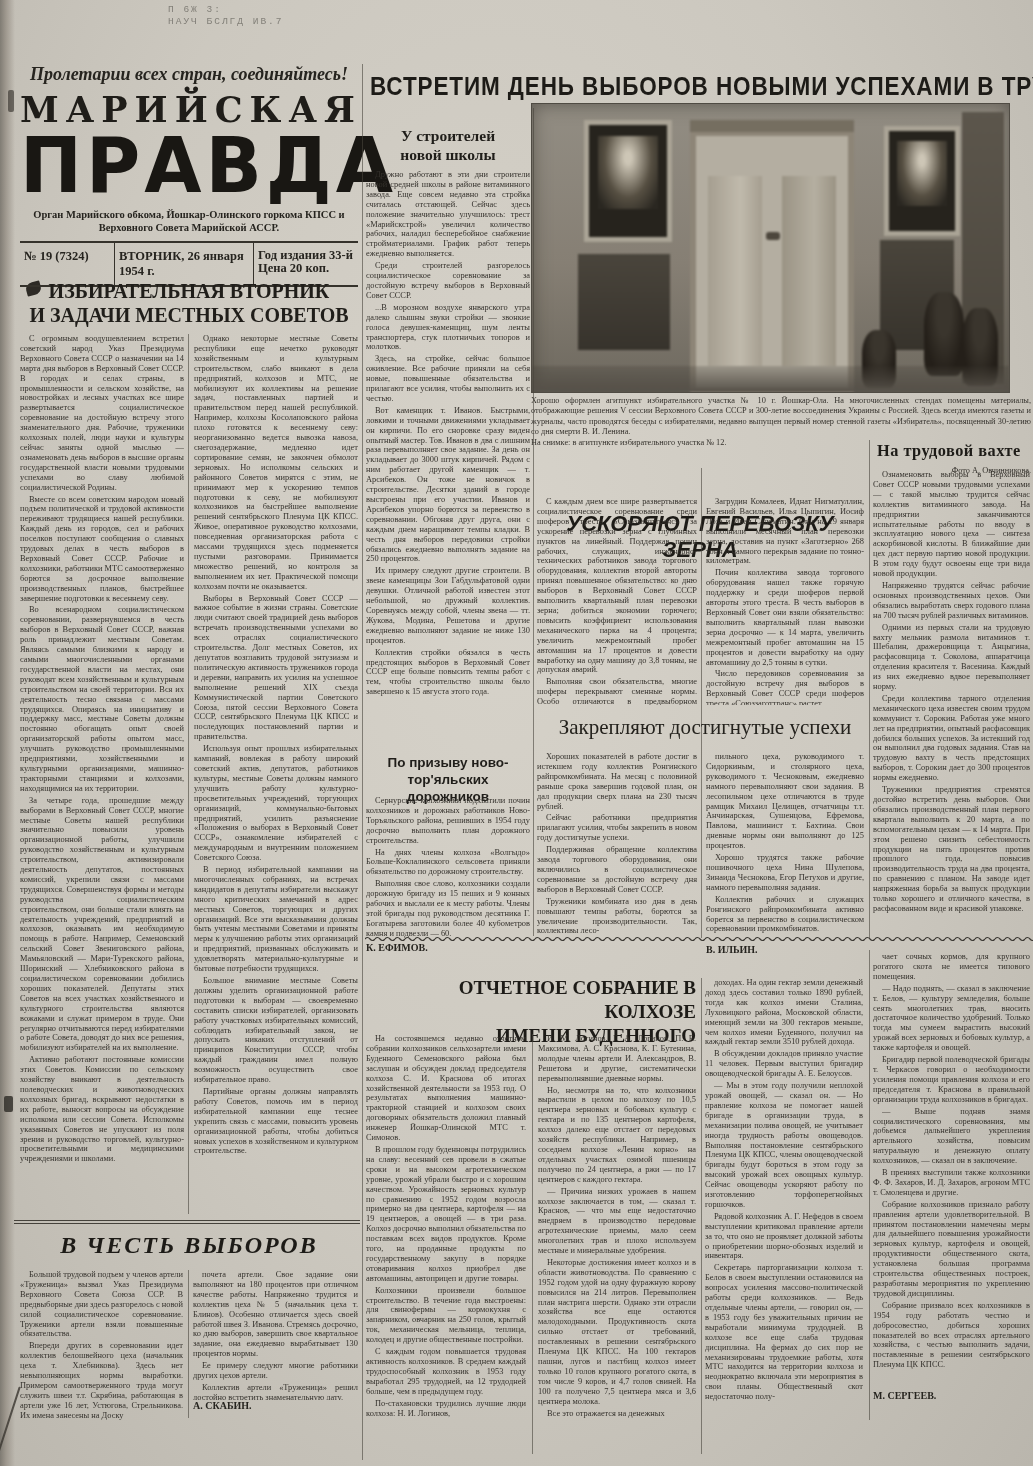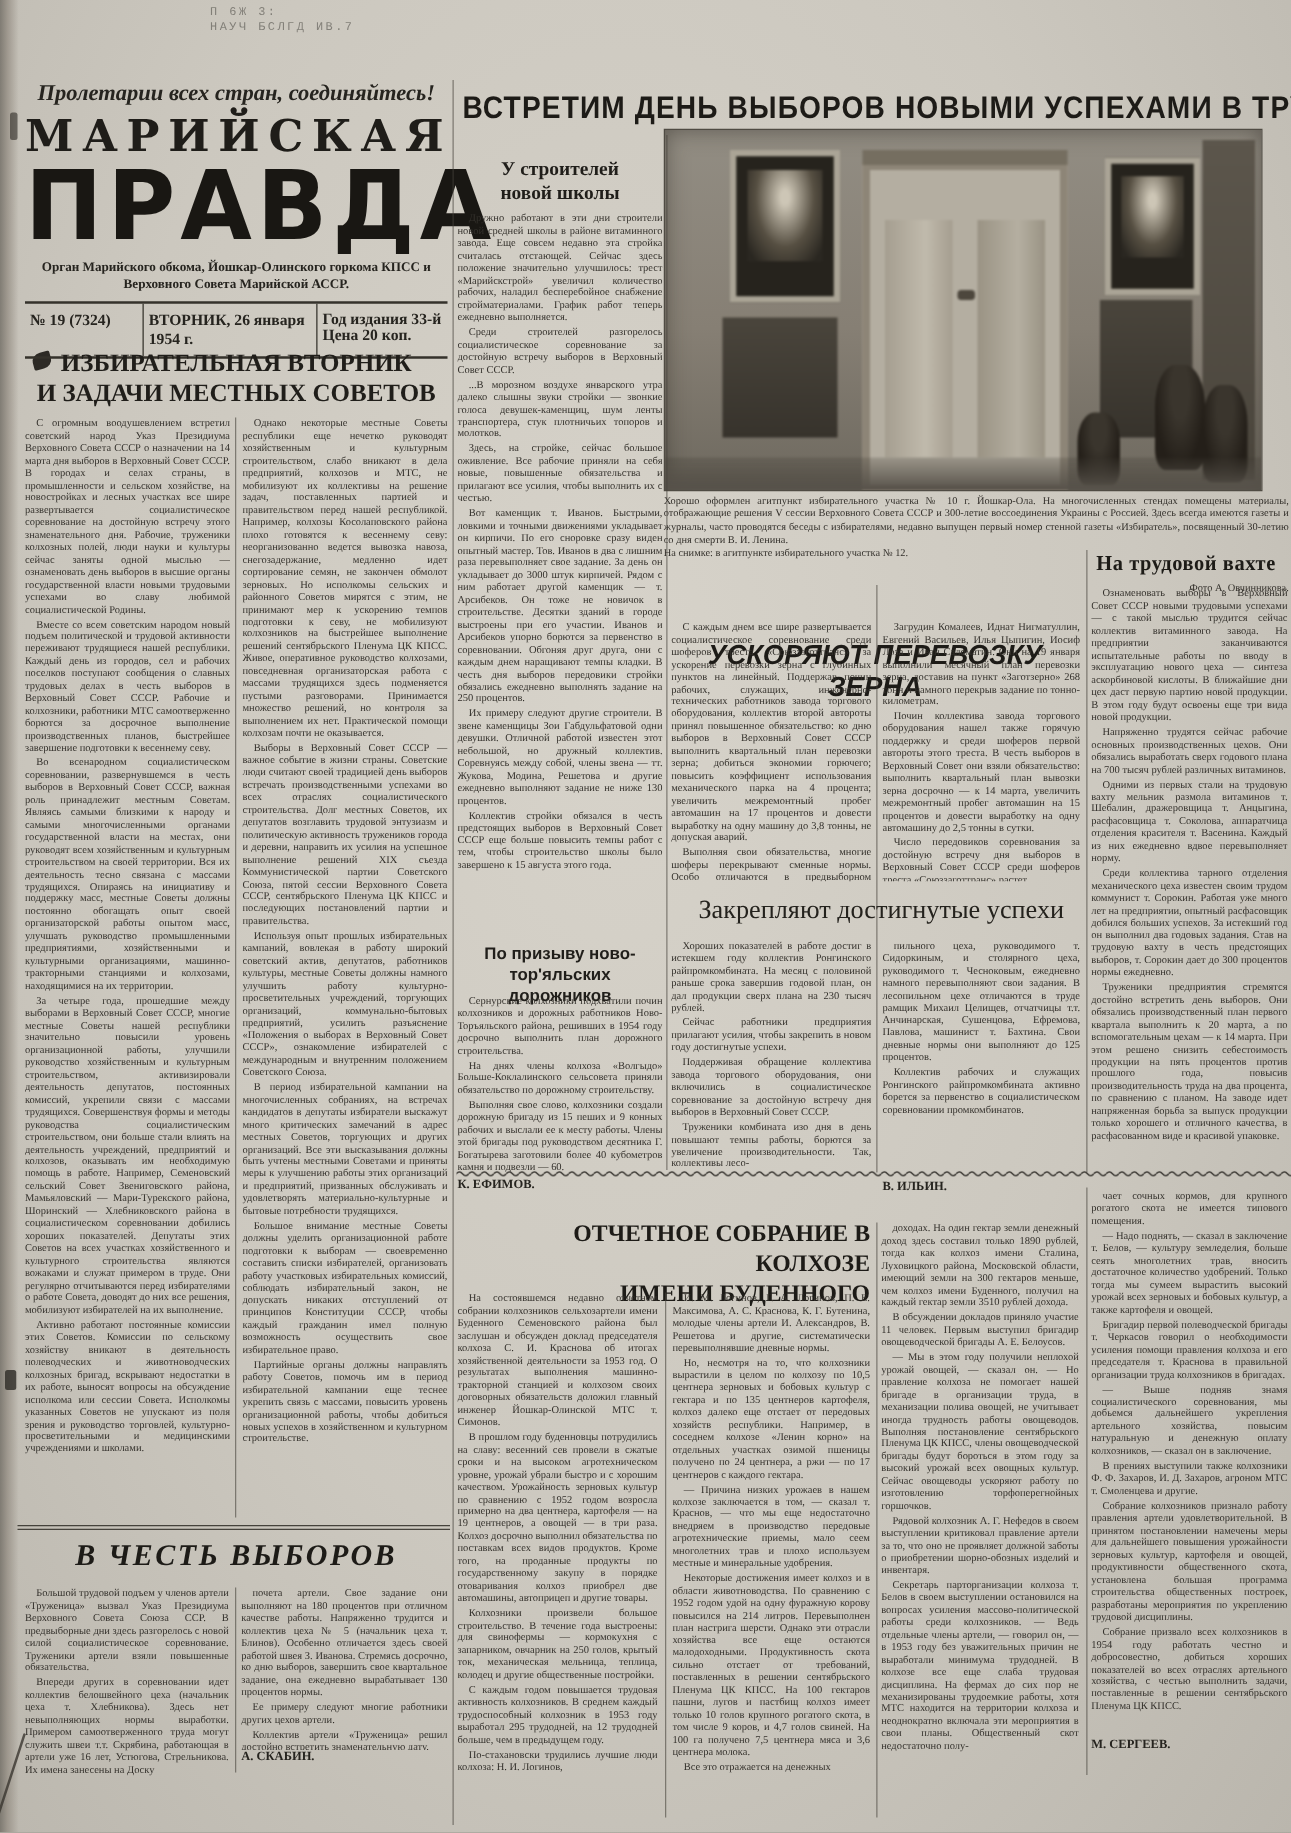--- a/index.html
+++ b/index.html
@@ -185,20 +185,21 @@
 
   <div class="abs h-success" style="left:545px;top:715px;width:320px;">Закрепляют достигнутые успехи</div>
   <div class="abs body" style="left:537px;top:752px;width:160px;height:210px;">
       <p class="para">Хороших показателей в работе достиг в истекшем году коллектив Ронгинского райпромкомбината. На месяц с половиной раньше срока завершив годовой план, он дал продукции сверх плана на 230 тысяч рублей.</p>
       <p class="para">Сейчас работники предприятия прилагают усилия, чтобы закрепить в новом году достигнутые успехи.</p>
       <p class="para">Поддерживая обращение коллектива завода торгового оборудования, они включились в социалистическое соревнование за достойную встречу дня выборов в Верховный Совет СССР.</p>
       <p class="para">Труженики комбината изо дня в день повышают темпы работы, борются за увеличение производительности. Так, коллективы лесо-</p>
     </div>
   <div class="abs body" style="left:706px;top:752px;width:158px;height:192px;">
       <p class="para">пильного цеха, руководимого т. Сидоркиным, и столярного цеха, руководимого т. Чесноковым, ежедневно намного перевыполняют свои задания. В лесопильном цехе отличаются в труде рамщик Михаил Целищев, отчатчицы т.т. Анчинарская, Сушенцова, Ефремова, Павлова, машинист т. Бахтина. Свои дневные нормы они выполняют до 125 процентов.</p>
+      <p class="para">Хорошо трудятся также рабочие пошивочного цеха Нина Шулепова, Зинаида Чеснокова, Егор Петухов и другие, намного перевыполняя задания.</p>
       <p class="para">Коллектив рабочих и служащих Ронгинского райпромкомбината активно борется за первенство в социалистическом соревновании промкомбинатов.</p>
     </div>
   <div class="abs sig" style="left:706px;top:944px;width:158px;">В. ИЛЬИН.</div>
 
   <svg class="wavy" style="left:365px;top:936px;width:668px;" height="6">
     <defs>
         <pattern id="w1" width="10" height="6" patternUnits="userSpaceOnUse">
           <path d="M0 3 Q2.5 0 5 3 T10 3" stroke="#3b3833" stroke-width="1.2" fill="none"></path>
         </pattern>
       </defs>

